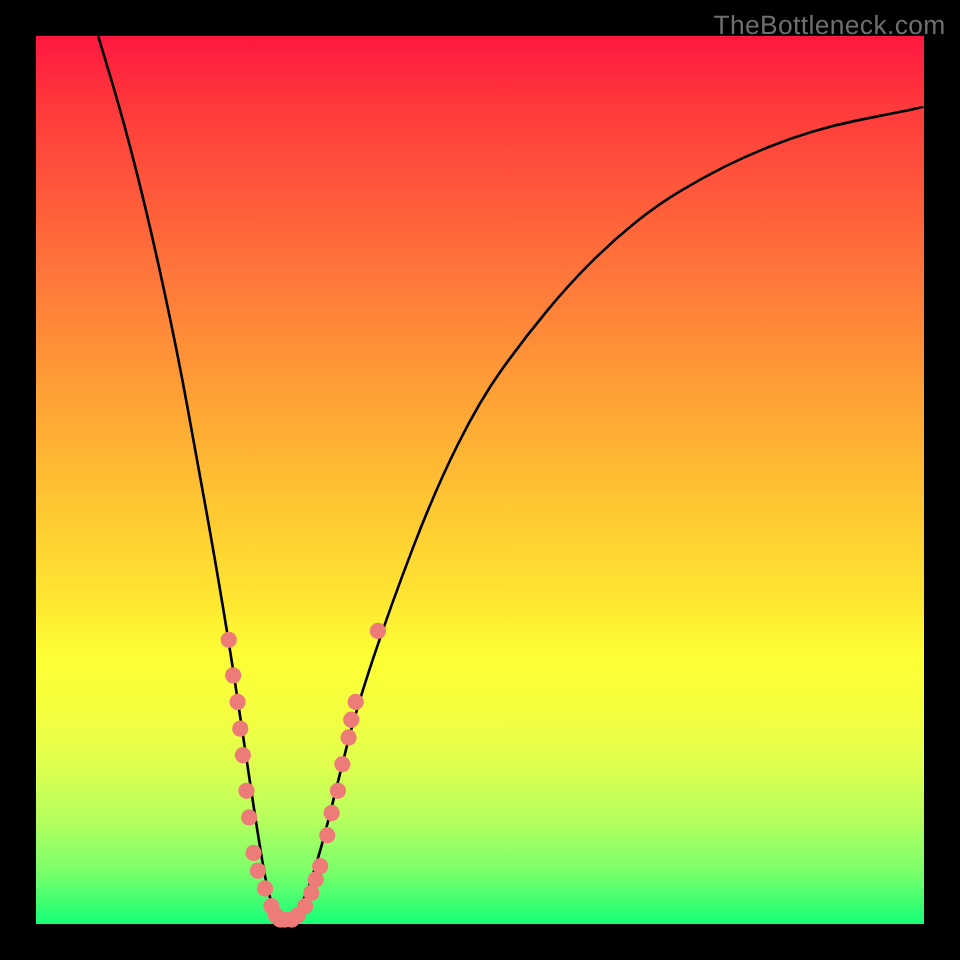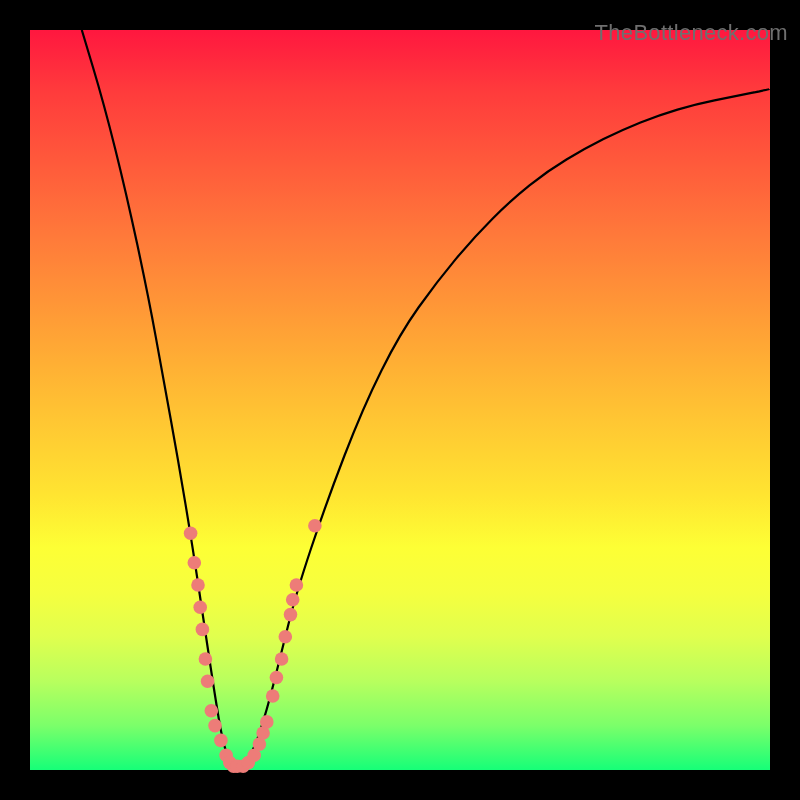--- a/index.html
+++ b/index.html
@@ -26,21 +26,21 @@
       #fdff35 70%,
       #f5ff3f 76%,
       #e0ff4e 82%,
       #b8ff5e 88%,
       #7bff6a 94%,
       #16ff78 100%
     );
   }
   .watermark {
     position: absolute;
-    top: 20px;
+    top: 8px;
     right: 12px;
     color: #6f6f6f;
     font-size: 22px;
     letter-spacing: 0.3px;
     font-weight: 400;
     z-index: 20;
     user-select: none;
   }
   svg.curve {
     position: absolute;

